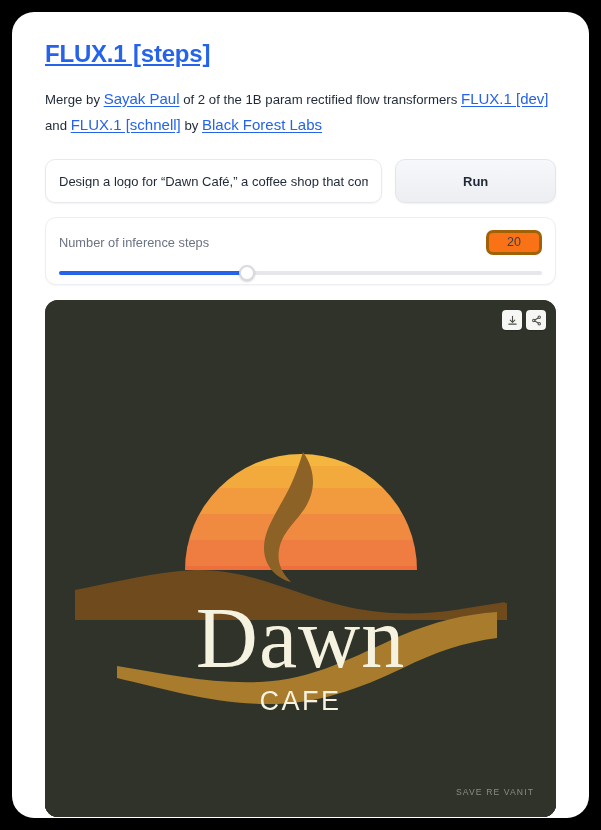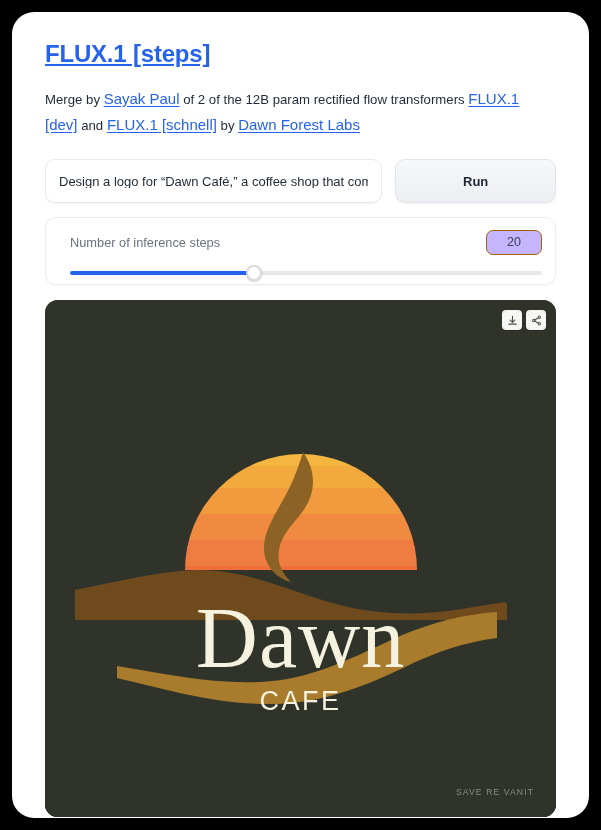--- a/index.html
+++ b/index.html
@@ -97,38 +97,38 @@
   }
 
   
   .slider-card {
     margin-top: 14px;
     height: 68px;
     background: #ffffff;
     border: 1px solid #eceef2;
     border-radius: 11px;
     box-shadow: 0 1px 2px rgba(17,24,39,0.04);
-    padding: 12px 13px 0 24px;
+    padding: 12px 13px 0 13px;
     position: relative;
   }
   .slider-head {
     display: flex;
     align-items: center;
     justify-content: space-between;
     height: 24px;
   }
   .slider-label {
     font-size: 12.8px;
     color: #6b7280;
   }
   .slider-value-box {
     width: 56px; height: 25px;
-    border: 1px solid #a16207;
+    border: 3px solid #a16207;
     border-radius: 7px;
-    background: #c4b5fd;
+    background: #f97316;
     display: flex; align-items: center; justify-content: center;
     font-size: 12.5px;
     color: #374151;
     cursor: text;
   }
   .slider-track-wrap {
     position: relative;
     margin-top: 11px;
     height: 16px;
   }
@@ -230,21 +230,21 @@
 
 <div class="page-root">
   <div class="app-card">
     <div class="card-inner">
 
       <h1 class="app-title">
         <a class="link">FLUX.1 [steps]</a>
       </h1>
 
       <p class="desc">
-        <span>Merge by </span><a class="link">Sayak Paul</a><span> of 2 of the 12B param rectified flow transformers </span><a class="link">FLUX.1 [dev]</a><span> and </span><a class="link">FLUX.1 [schnell]</a><span> by </span><a class="link">Dawn Forest Labs</a>
+        <span>Merge by </span><a class="link">Sayak Paul</a><span> of 2 of the 1B param rectified flow transformers </span><a class="link">FLUX.1 [dev]</a><span> and </span><a class="link">FLUX.1 [schnell]</a><span> by </span><a class="link">Black Forest Labs</a>
       </p>
 
       <div class="prompt-row">
         <div class="prompt-box">
           <span class="prompt-text">Design a logo for “Dawn Café,” a coffee shop that combi</span>
         </div>
         <div class="run-button">Run</div>
       </div>
 
       <div class="slider-card">

